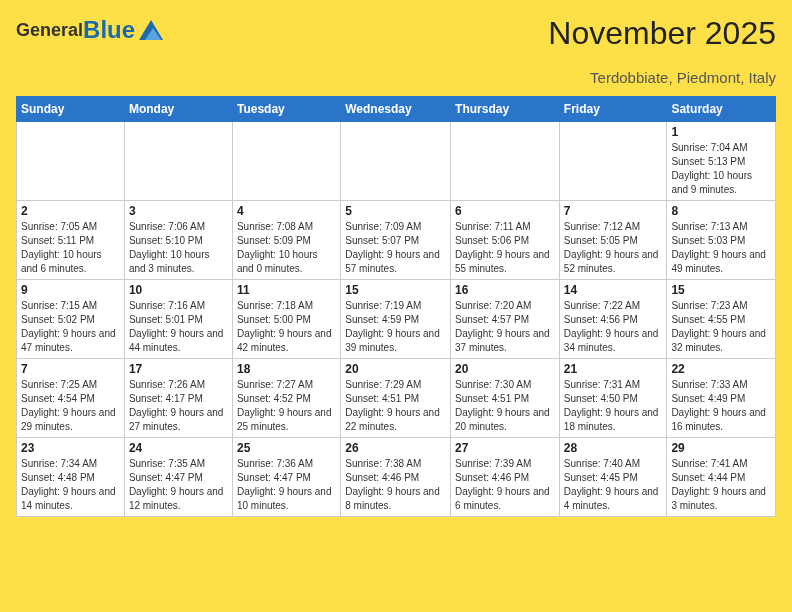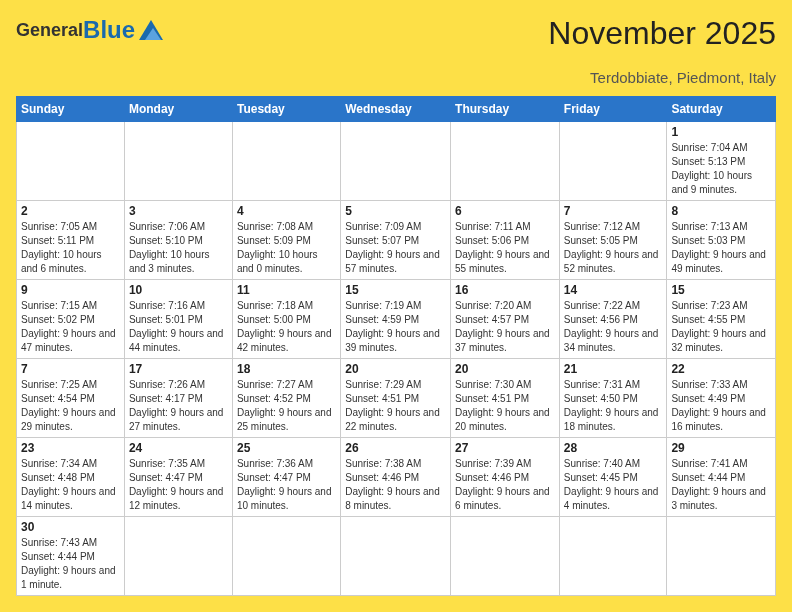--- a/index.html
+++ b/index.html
@@ -317,29 +317,15 @@
 Sunset: 4:45 PM
 Daylight: 9 hours and 4 minutes.</div>
           </td>
           <td>
             <span class="day-number">29</span>
             <div class="day-info">Sunrise: 7:41 AM
 Sunset: 4:44 PM
 Daylight: 9 hours and 3 minutes.</div>
           </td>
         </tr>
-        <tr>
-          <td>
-            <span class="day-number">30</span>
-            <div class="day-info">Sunrise: 7:43 AM
-Sunset: 4:44 PM
-Daylight: 9 hours and 1 minute.</div>
-          </td>
-          <td class="empty-cell"></td>
-          <td class="empty-cell"></td>
-          <td class="empty-cell"></td>
-          <td class="empty-cell"></td>
-          <td class="empty-cell"></td>
-          <td class="empty-cell"></td>
-        </tr>
       </tbody>
   </table>
 </div>
 
 </body></html>

